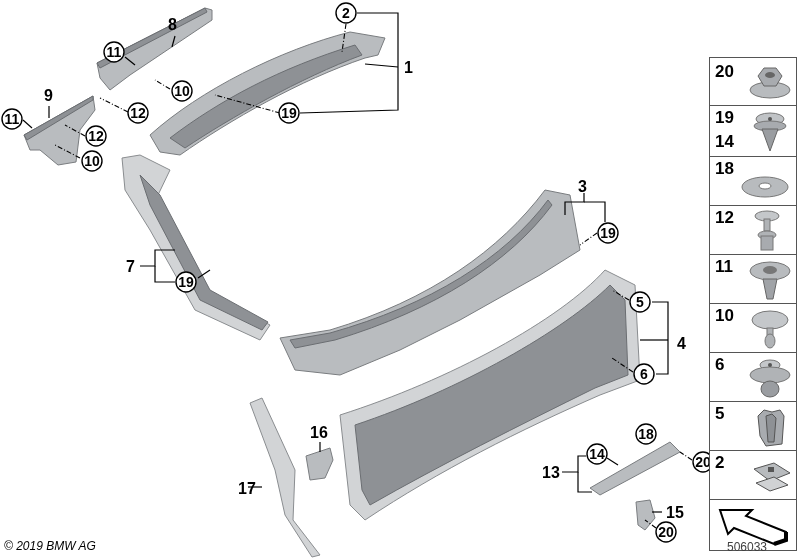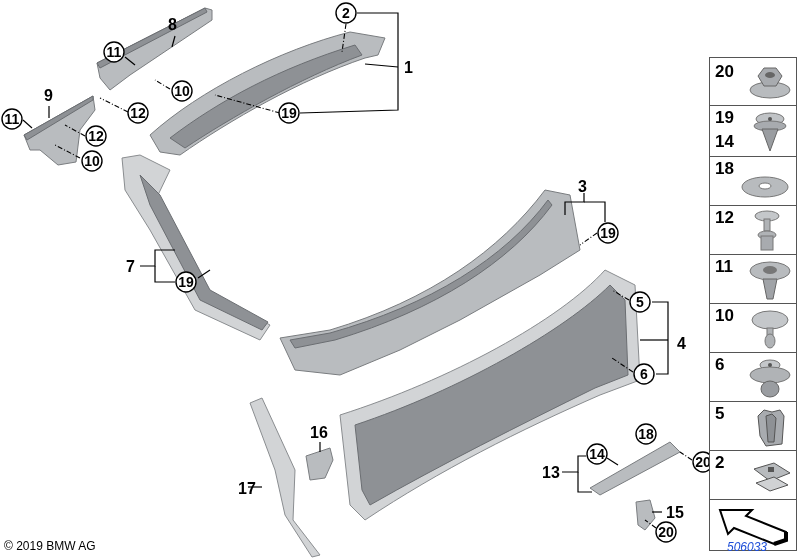--- a/index.html
+++ b/index.html
@@ -11,22 +11,22 @@
   .dash { stroke:#000; stroke-width:1.1; fill:none; stroke-dasharray:5 2 1 2; }
   .circle { fill:#fff; stroke:#000; stroke-width:1.4; }
   .part { fill:#b9bcbf; stroke:#7a7d80; stroke-width:1; }
   .part-dark { fill:#8e9195; stroke:#6b6e72; stroke-width:1; }
   .part-light { fill:#d2d4d6; stroke:#8a8d90; stroke-width:1; }
   #legend { position:absolute; left:709px; top:57px; width:88px; }
   .legend-cell { position:relative; width:86px; border:1px solid #555; border-bottom:none; background:#fff; }
   .legend-cell:last-child { border-bottom:1px solid #555; }
   .legend-num { position:absolute; left:5px; font-family:"Liberation Sans", sans-serif; font-weight:bold; font-size:17px; color:#000; }
   .legend-icon { position:absolute; }
-  #copyright { position:absolute; left:4px; top:539px; font-family:"Liberation Sans", sans-serif; font-size:12px; color:#000; }
-  #diagram-id { position:absolute; left:727px; top:540px; font-family:"Liberation Sans", sans-serif; font-size:12px; color:#1d4ed8;font-style:italic; }
+  #copyright { position:absolute; left:4px; top:539px; font-family:"Liberation Sans", sans-serif; font-size:12px; color:#000;font-style:italic; }
+  #diagram-id { position:absolute; left:727px; top:540px; font-family:"Liberation Sans", sans-serif; font-size:12px; color:#404040; }
 </style>
 </head>
 <body>
 
 <svg id="diagram" viewBox="0 0 800 560" xmlns="http://www.w3.org/2000/svg">
 
   <g>
     <path class="part" d="M97,63 L205,8 L212,10 L212,20 L130,75 L110,90 L100,78 Z"></path>
     <path class="part-dark" d="M97,63 L205,8 L207,12 L100,68 Z"></path>
   </g>

